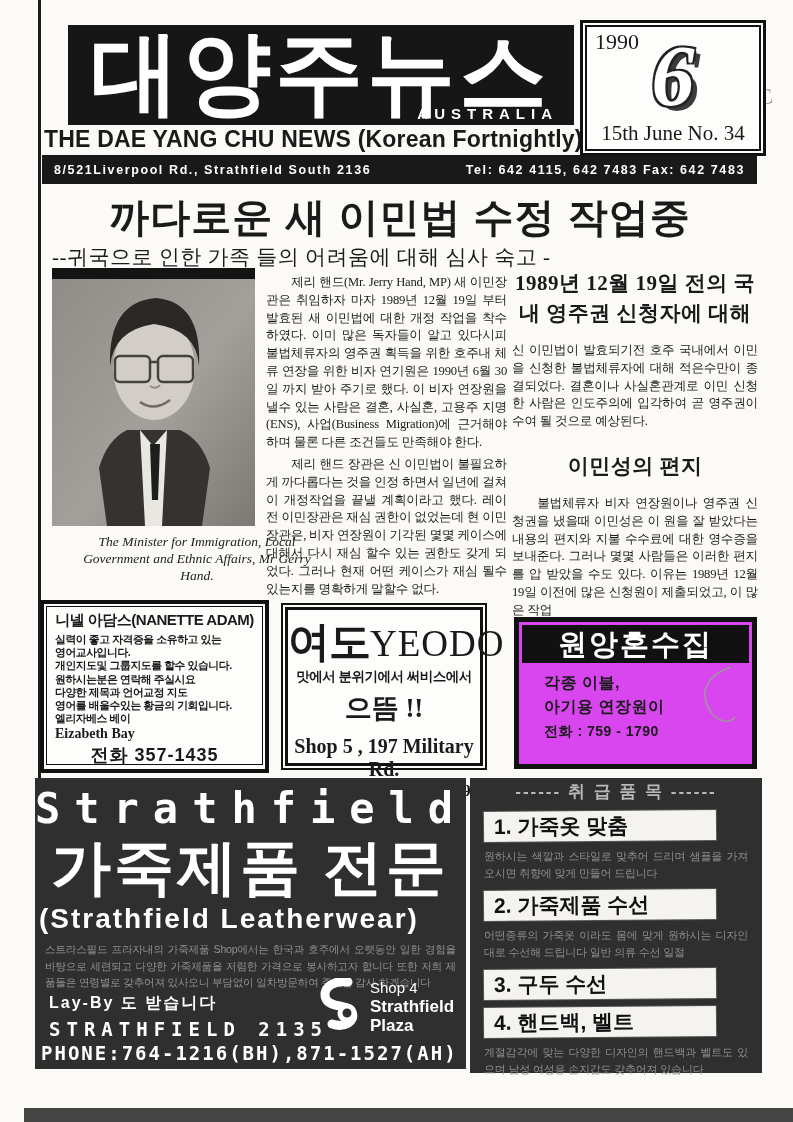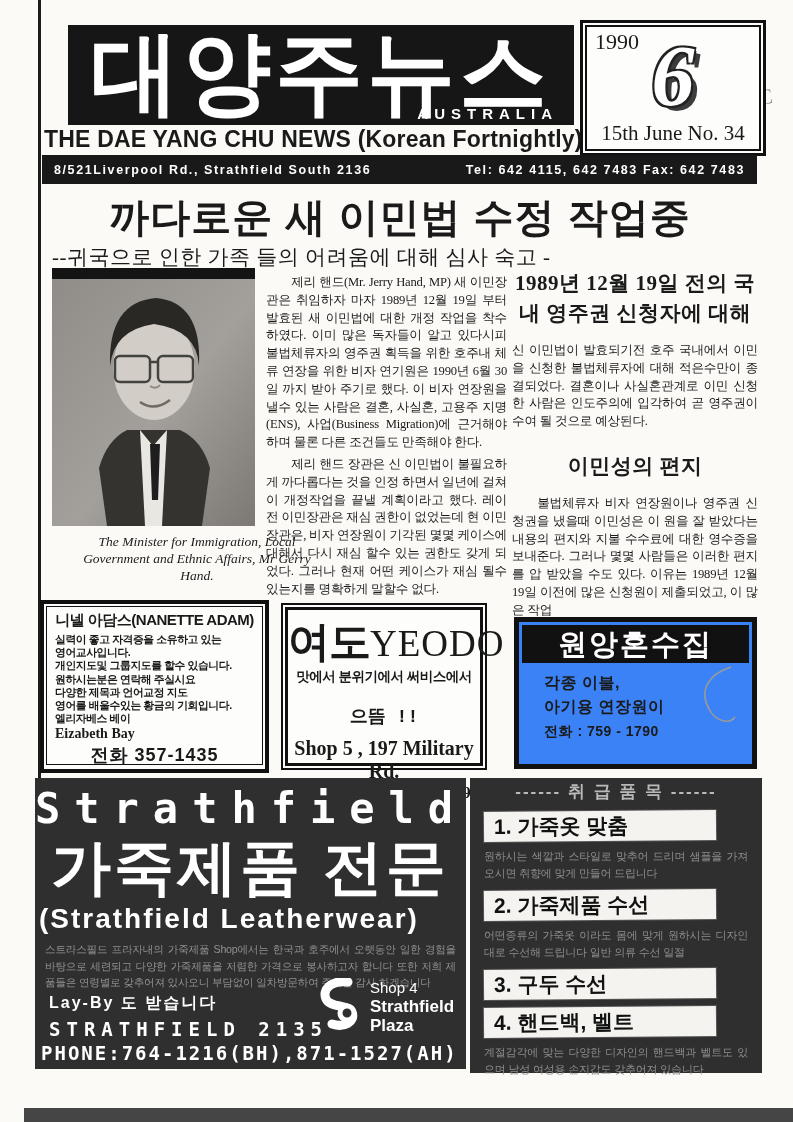--- a/index.html
+++ b/index.html
@@ -79,26 +79,26 @@
   .tutor-line{font-size:10.8px;font-weight:bold;line-height:13.2px;letter-spacing:-0.4px;}
   .tutor-loc{font-family:"Liberation Serif",serif;font-weight:bold;font-size:14px;margin-top:1px;}
   .tutor-phone{font-size:18px;font-weight:bold;text-align:center;letter-spacing:1px;margin-top:1px;}
 
   .ad-yeodo{left:281px;top:603px;width:206px;height:167px;border:2px solid #111;padding:2px;background:#fdfdfb;box-sizing:border-box;}
   .ad-yeodo-inner{border:3px solid #111;width:100%;height:100%;box-sizing:border-box;text-align:center;position:relative;}
   .yeodo-name{margin-top:4px;white-space:nowrap;}
   .yeodo-kr{font-family:"Liberation Sans",sans-serif;font-weight:900;font-size:42px;letter-spacing:-1px;}
   .yeodo-en{font-family:"Liberation Serif",serif;font-size:37px;letter-spacing:1px;}
   .yeodo-tag{font-family:"Liberation Sans",sans-serif;font-weight:bold;font-size:13.5px;letter-spacing:-0.5px;margin-top:-2px;}
-  .yeodo-slogan{font-family:Liberation Mono, monospace;font-weight:900;font-size:18px;margin-top:18px;}
+  .yeodo-slogan{font-family:Liberation Serif, serif;font-weight:900;font-size:27px;margin-top:4px;}
   .yeodo-addr{font-size:20px;font-weight:bold;margin-top:9px;}
   .yeodo-addr2{font-size:15px;font-weight:bold;}
   .yeodo-addr2 .ph{font-size:17px;letter-spacing:1px;margin-left:10px;}
 
-  .ad-wonang{left:514px;top:617px;width:243px;height:152px;border:5px solid #111;background:#3b82f6;box-sizing:border-box;padding:3px;}
+  .ad-wonang{left:514px;top:617px;width:243px;height:152px;border:5px solid #111;background:#d946ef;box-sizing:border-box;padding:3px;}
   .wonang-title{background:#111;color:#fff;text-align:center;font-family:"Liberation Sans",sans-serif;
     font-weight:900;font-size:29px;line-height:38px;letter-spacing:2px;}
   .wonang-body{padding:8px 0 0 22px;font-family:"Liberation Sans",sans-serif;font-weight:bold;position:relative;}
   .wonang-line{font-size:16px;line-height:24px;letter-spacing:0.5px;}
   .wonang-phone{font-size:14px;margin-top:4px;letter-spacing:0.5px;}
   .wonang-pen{position:absolute;right:10px;top:2px;}
 
   
   .ad-leather{left:35px;top:778px;width:431px;height:291px;background:#2f2f2f;color:#fff;box-sizing:border-box;}
   .leather-title1{font-family:"DejaVu Sans Mono",monospace;font-weight:bold;font-size:42px;

